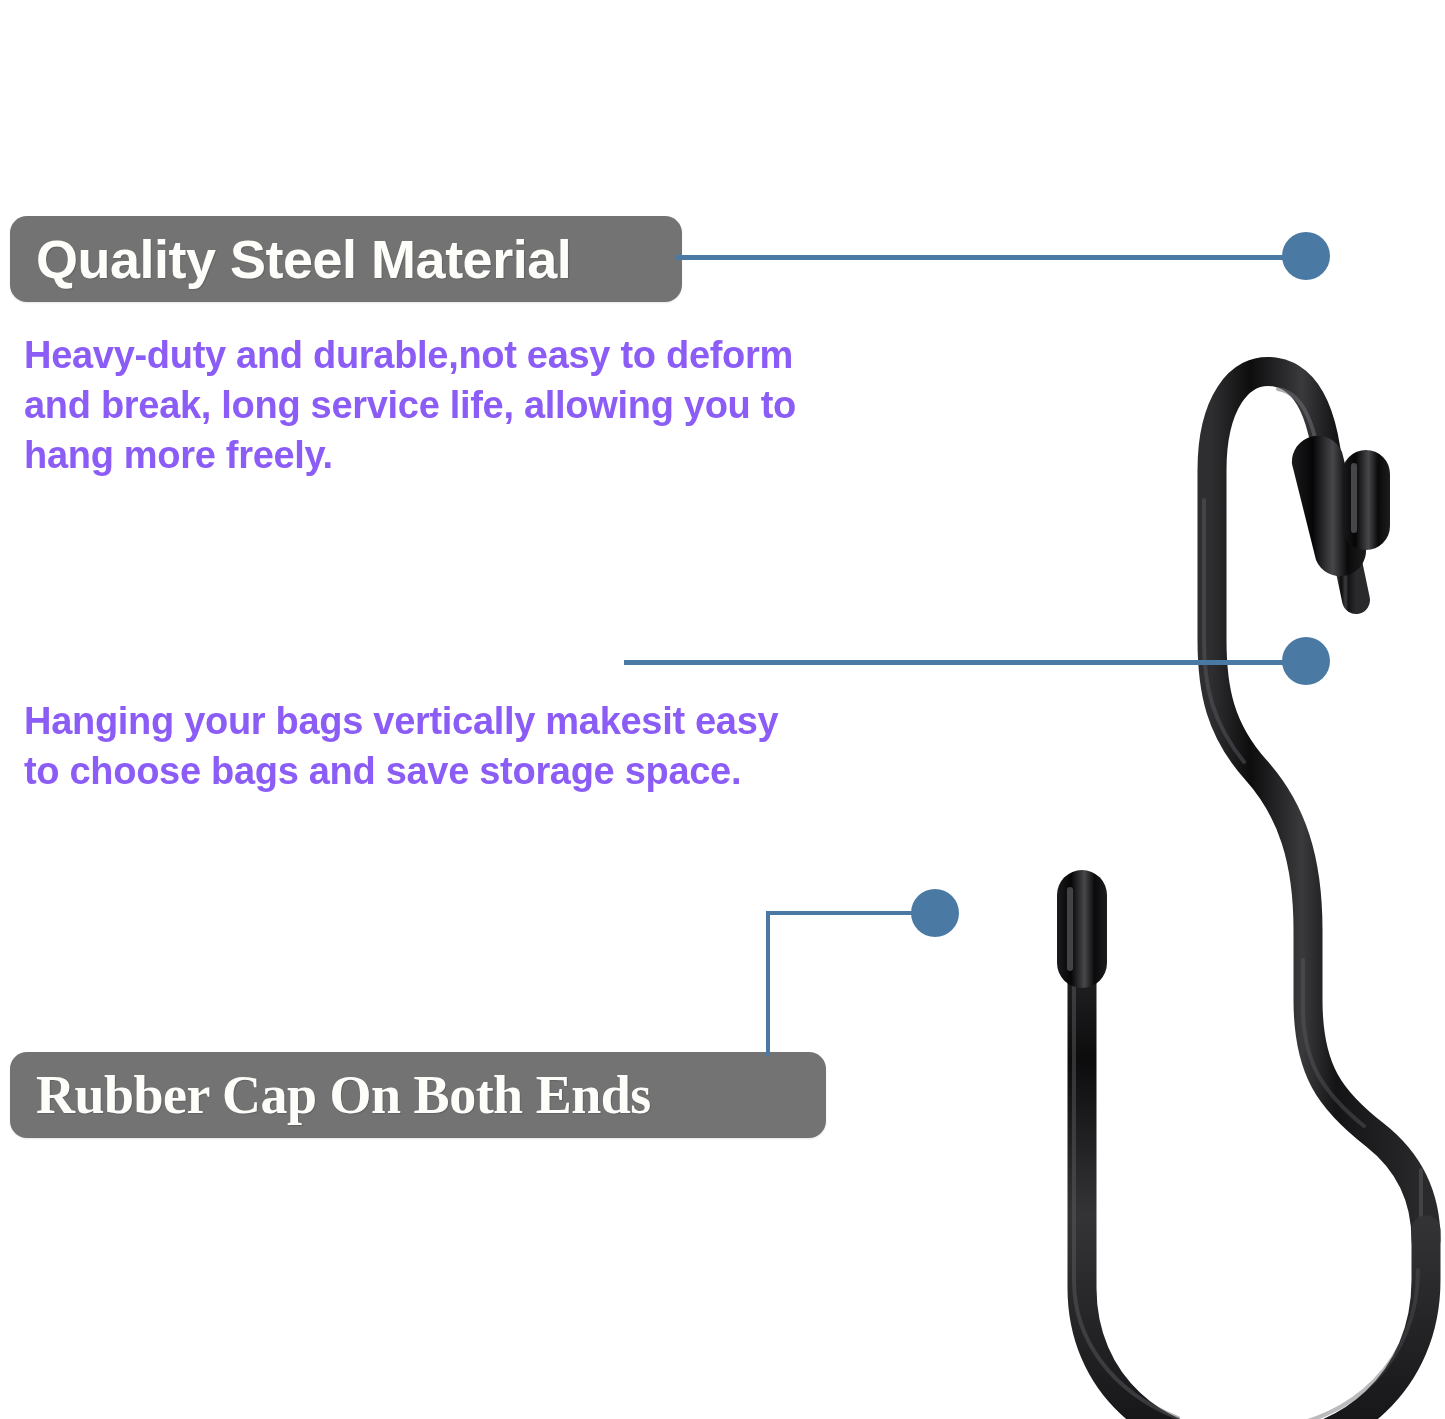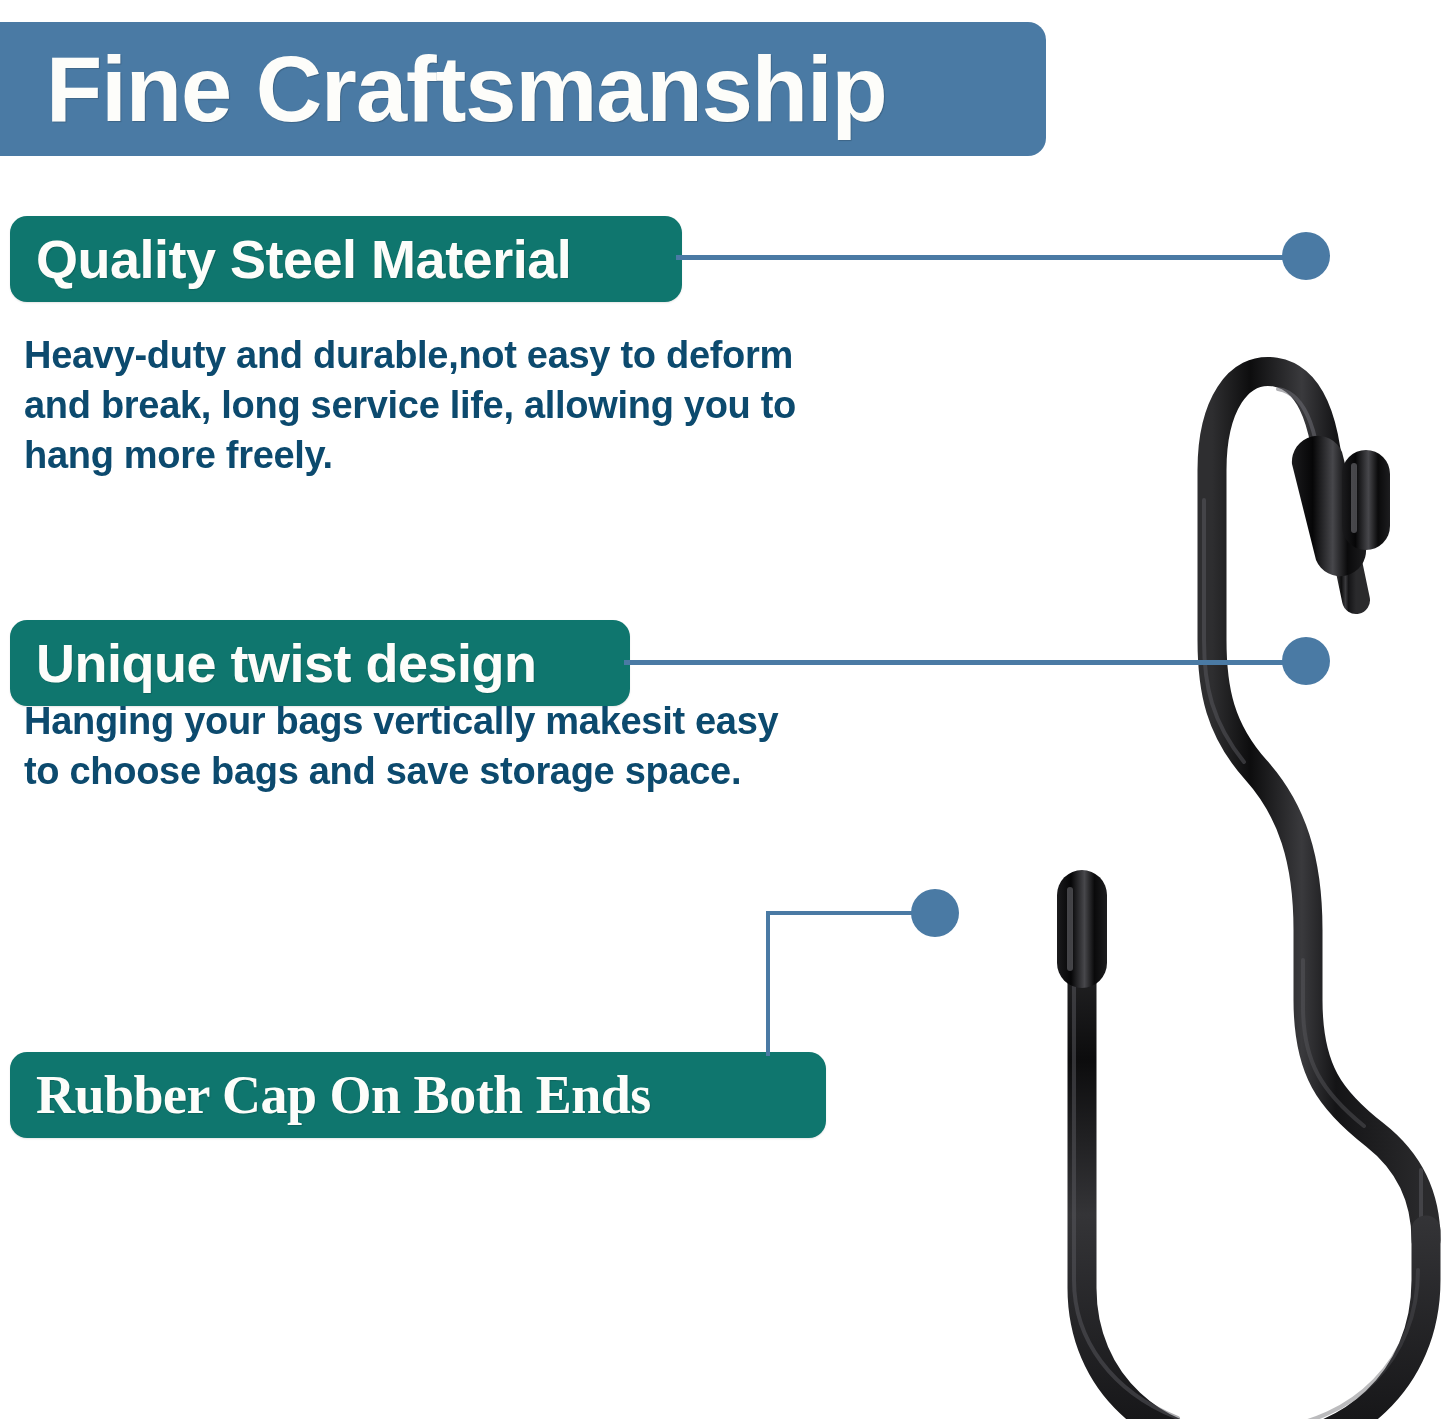--- a/index.html
+++ b/index.html
@@ -39,21 +39,21 @@
     letter-spacing: -1px;
     line-height: 1;
     white-space: nowrap;
     text-shadow: 1px 1px 1px rgba(0,0,0,0.18);
     font-family: "Liberation Sans", sans-serif;
   }
 
   
   .pill {
     position: absolute;
-    background: #0f766e;
+    background: #737373;
     border-radius: 17px;
     display: flex;
     align-items: center;
     box-sizing: border-box;
     padding: 0 26px;
     box-shadow: 0 1px 2px rgba(0,0,0,0.10);
   }
   .pill-label {
     color: #fdfdfa;
     font-size: 54px;
@@ -63,21 +63,21 @@
     letter-spacing: -0.5px;
     text-shadow: 1px 1px 1px rgba(0,0,0,0.15);
   }
   #pill-1 { left: 10px; top: 216px; width: 672px; height: 86px; }
   #pill-2 { left: 10px; top: 620px; width: 620px; height: 86px; }
   #pill-3 { left: 10px; top: 1052px; width: 816px; height: 86px; font-family: Liberation Serif, serif; }
 
   
   .body-text {
     position: absolute;
-    color: #0c4a6e;
+    color: #8b5cf6;
     font-size: 38px;
     font-weight: bold;
     line-height: 50px;
     letter-spacing: -0.3px;
   }
   #body-1 { left: 24px; top: 330px; width: 790px; }
   #body-2 { left: 24px; top: 696px; width: 790px; }
   #body-3 { left: 24px; top: 1166px; width: 760px; }
 
   
@@ -107,23 +107,20 @@
     top: 170px;
     width: 585px;
     height: 1249px;
   }
 </style>
 </head>
 <body>
 
 <div id="page">
 
-  <div class="header-banner">
-    <span class="header-title">Fine Craftsmanship</span>
-  </div>
 
   <svg id="hook-svg" viewBox="0 0 585 1249">
     <defs>
       <linearGradient id="barGrad" x1="0" y1="0" x2="1" y2="0">
         <stop offset="0%" stop-color="#2e2e30"></stop>
         <stop offset="18%" stop-color="#0d0d0e"></stop>
         <stop offset="42%" stop-color="#3a3a3d"></stop>
         <stop offset="58%" stop-color="#141416"></stop>
         <stop offset="100%" stop-color="#2a2a2c"></stop>
       </linearGradient>
@@ -188,23 +185,20 @@
     </g>
   </svg>
 
   <div class="pill" id="pill-1">
     <span class="pill-label">Quality Steel Material</span>
   </div>
   <div class="connector-line" id="conn-1-line"></div>
   <div class="connector-dot" id="conn-1-dot"></div>
   <div class="body-text" id="body-1">Heavy-duty and durable,not easy to deform and break, long service life, allowing you to hang more freely.</div>
 
-  <div class="pill" id="pill-2">
-    <span class="pill-label">Unique twist design</span>
-  </div>
   <div class="connector-line" id="conn-2-line"></div>
   <div class="connector-dot" id="conn-2-dot"></div>
   <div class="body-text" id="body-2">Hanging your bags vertically makesit easy to choose bags and save storage space.</div>
 
   <div class="pill" id="pill-3">
     <span class="pill-label">Rubber Cap On Both Ends</span>
   </div>
   <div class="connector-line" id="conn-3-h"></div>
   <div class="connector-line" id="conn-3-v"></div>
   <div class="connector-dot" id="conn-3-dot"></div>

